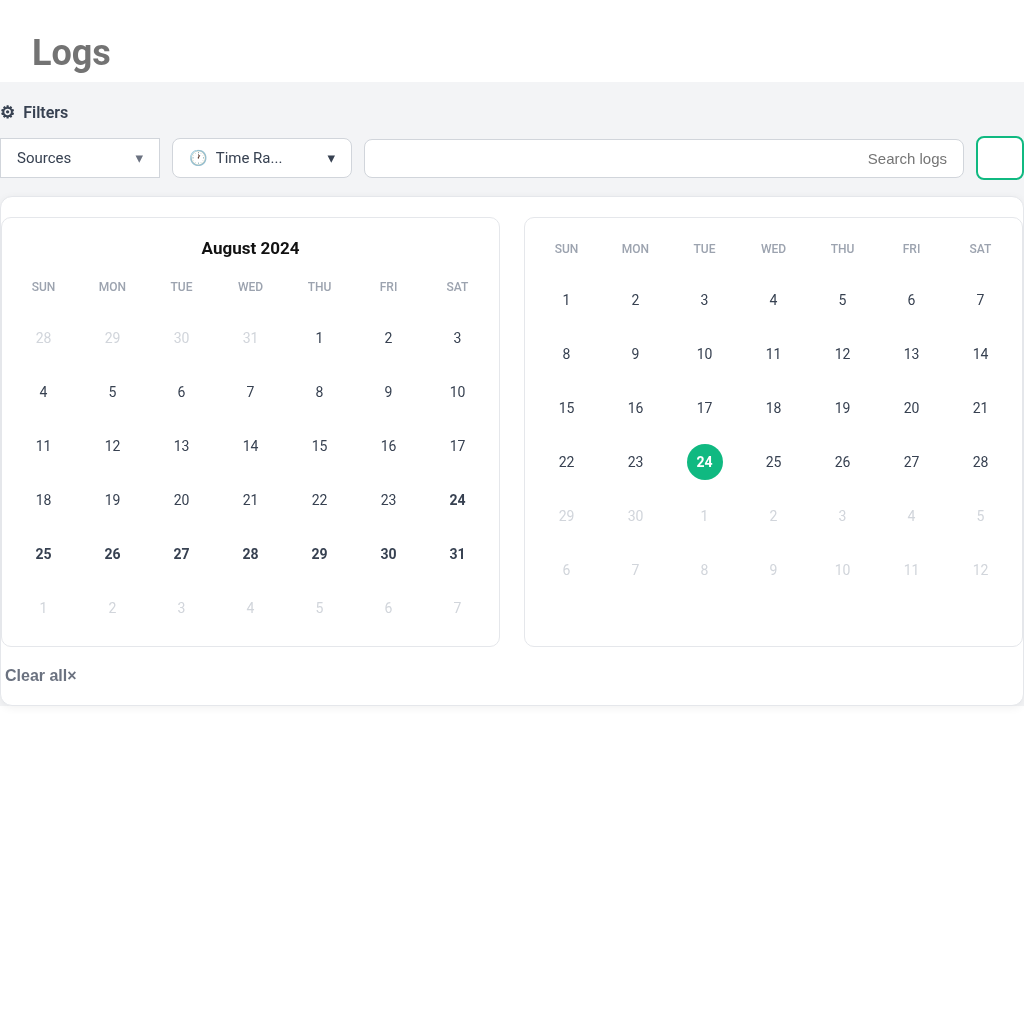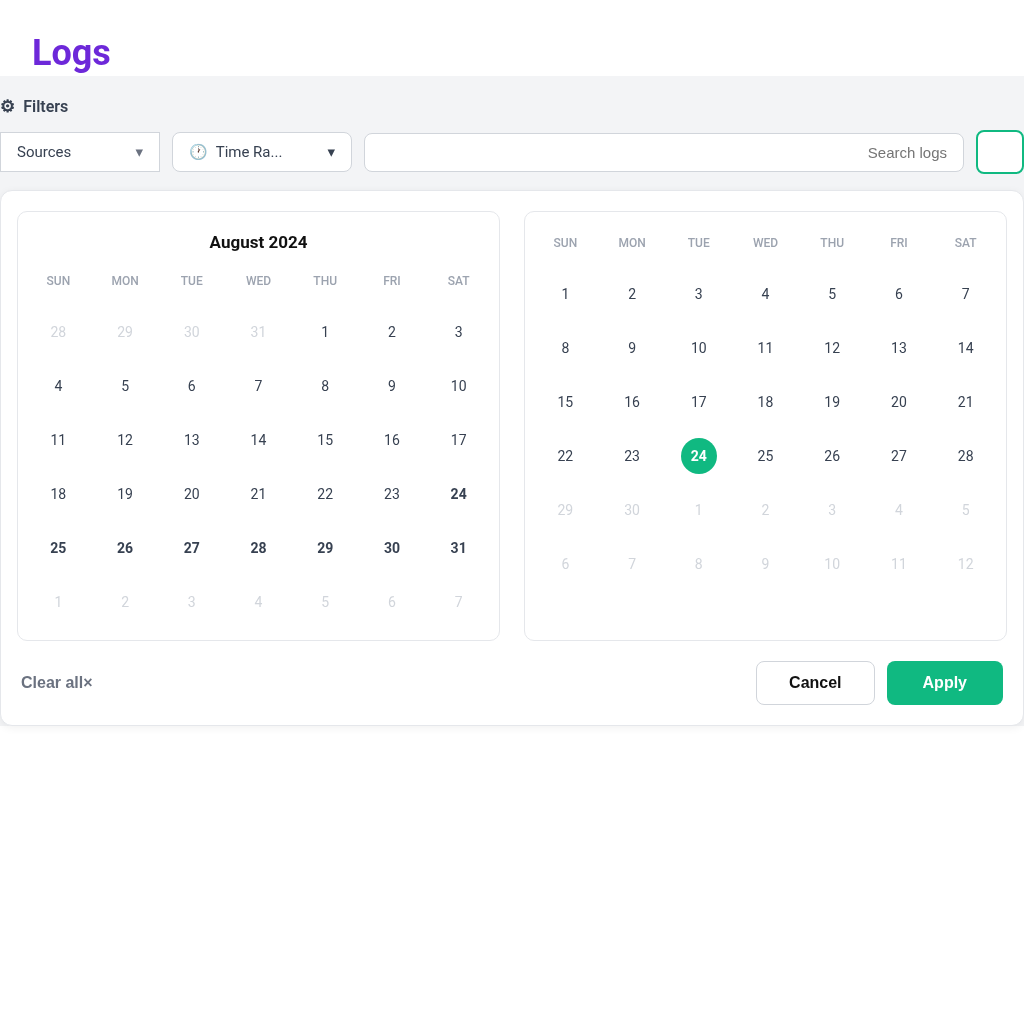--- a/index.html
+++ b/index.html
@@ -11,22 +11,22 @@
       overflow: hidden;
     }
 
     .page-container {
       padding: 32px 32px 0 32px;
     }
 
     .page-title {
       font-size: 36px;
       font-weight: 700;
-      color: #6d28d9;
-      margin-bottom: 2px;
+      color: #737373;
+      margin-bottom: 8px;
     }
 
     .tabs {
       display: flex;
       gap: 32px;
       border-bottom: 2px solid #e5e7eb;
       margin-bottom: 0;
     }
 
     .tab {
@@ -121,21 +121,21 @@
       background: #fff;
       border: 2px solid #10b981;
       border-radius: 8px;
       cursor: pointer;
     }
 
     .calendar-popup {
       background: #fff;
       border: 1px solid #e5e7eb;
       border-radius: 12px;
-      padding: 20px 16px;
+      padding: 20px 0;
       margin: 16px 0;
       box-shadow: 0 2px 8px rgba(0,0,0,0.06);
     }
 
     .calendars-row {
       display: flex;
       gap: 24px;
     }
 
     .calendar {
@@ -401,19 +401,15 @@
           <div class="calendar-day other-month">12</div>
         </div>
       </div>
     </div>
 
     <div class="popup-footer">
       <button class="clear-all-btn">
         <span>Clear all</span>
         <span>×</span>
       </button>
-      <div class="footer-actions">
-        <button class="cancel-btn">Cancel</button>
-        <button class="apply-btn">Apply</button>
-      </div>
     </div>
   </div>
 </div>
 
 </body></html>

